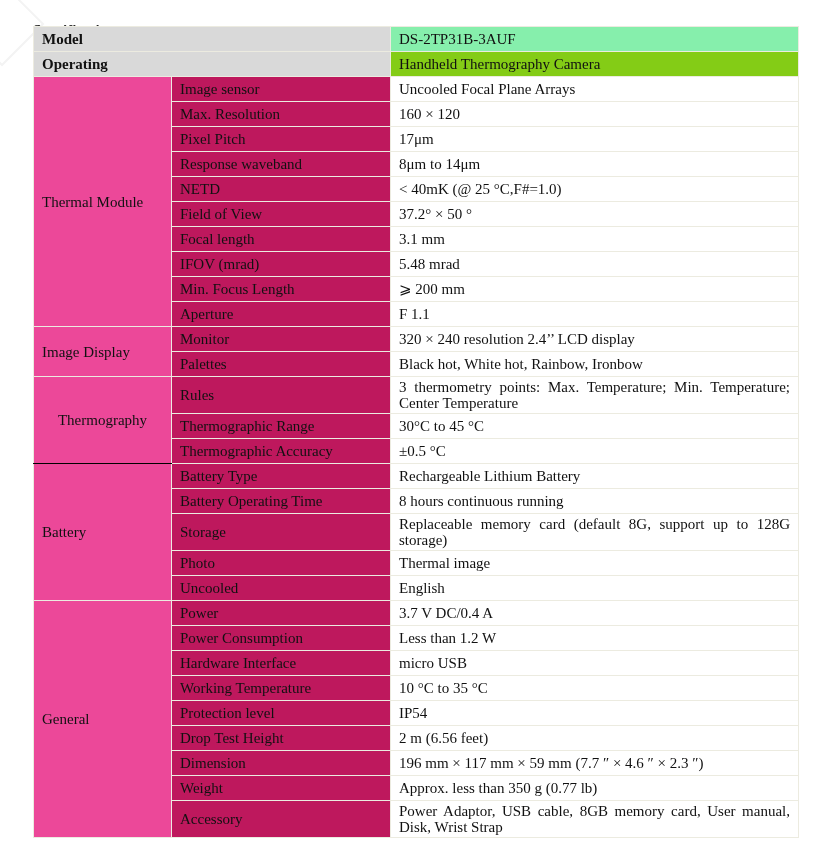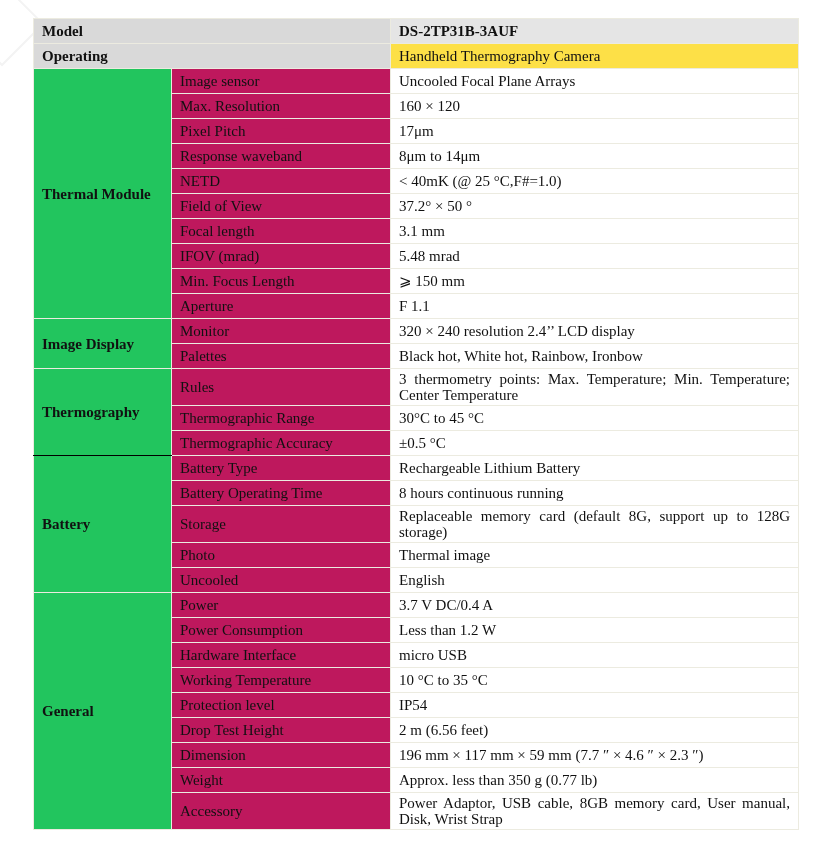--- a/index.html
+++ b/index.html
@@ -10,42 +10,42 @@
   }
   .watermark {
     position: absolute; left: -28px; top: -6px; width: 60px; height: 60px;
     border: 2px solid #f3f3f3; transform: rotate(45deg); box-sizing: border-box;
   }
   .spec-title {
     position: absolute; left: 33px; top: 5px;
     font-weight: bold; font-size: 15px; line-height: 18px; margin-top: 16px;
   }
   table.spec {
-    position: absolute; left: 33px; top: 18px;
+    position: absolute; left: 33px; top: 26px;
     width: 765px; border-collapse: collapse; table-layout: fixed;
     font-size: 15px;
   }
   table.spec col.c1 { width: 138px; }
   table.spec col.c2 { width: 219px; }
   table.spec col.c3 { width: 408px; }
   table.spec td {
     border: 1px solid #ecebe0;
     padding: 0 8px;
     height: 24px;
     line-height: 16px;
     vertical-align: middle;
   }
-  td.cat { background: #22c55e; font-weight: bold; }
+  td.cat { background: #ec4899; font-weight: normal; }
   td.hdr { background: #d9d9d9; font-weight: bold; }
-  td.hdr-val { background: #fde047; }
-  td.hdr-val-b { background: #e5e5e5; font-weight: bold; }
+  td.hdr-val { background: #84cc16; }
+  td.hdr-val-b { background: #86efac; font-weight: normal; }
   td.param { background: #be185d; padding-left: 9px; }
   td.val { background: #ffffff; text-align: justify; padding-right: 8px; margin-left: 24px; }
   tr.two td { height: 36px; }
-  td.cat.line-under { border-bottom: 1.5px solid #000000; }
+  td.cat.line-under { border-bottom: 1.5px solid #000000; text-align: center; }
 </style>
 </head>
 <body>
 
 <div class="watermark"></div>
 
 <div class="spec-title">Specification</div>
 
 <table class="spec">
   <colgroup>
@@ -91,21 +91,21 @@
     <tr>
       <td class="param">Focal length</td>
       <td class="val">3.1 mm</td>
     </tr>
     <tr>
       <td class="param">IFOV (mrad)</td>
       <td class="val">5.48 mrad</td>
     </tr>
     <tr>
       <td class="param">Min. Focus Length</td>
-      <td class="val">⩾ 150 mm</td>
+      <td class="val">⩾ 200 mm</td>
     </tr>
     <tr>
       <td class="param">Aperture</td>
       <td class="val">F 1.1</td>
     </tr>
 
     <tr>
       <td class="cat" rowspan="2">Image Display</td>
       <td class="param">Monitor</td>
       <td class="val">320 × 240 resolution 2.4’’ LCD display</td>

